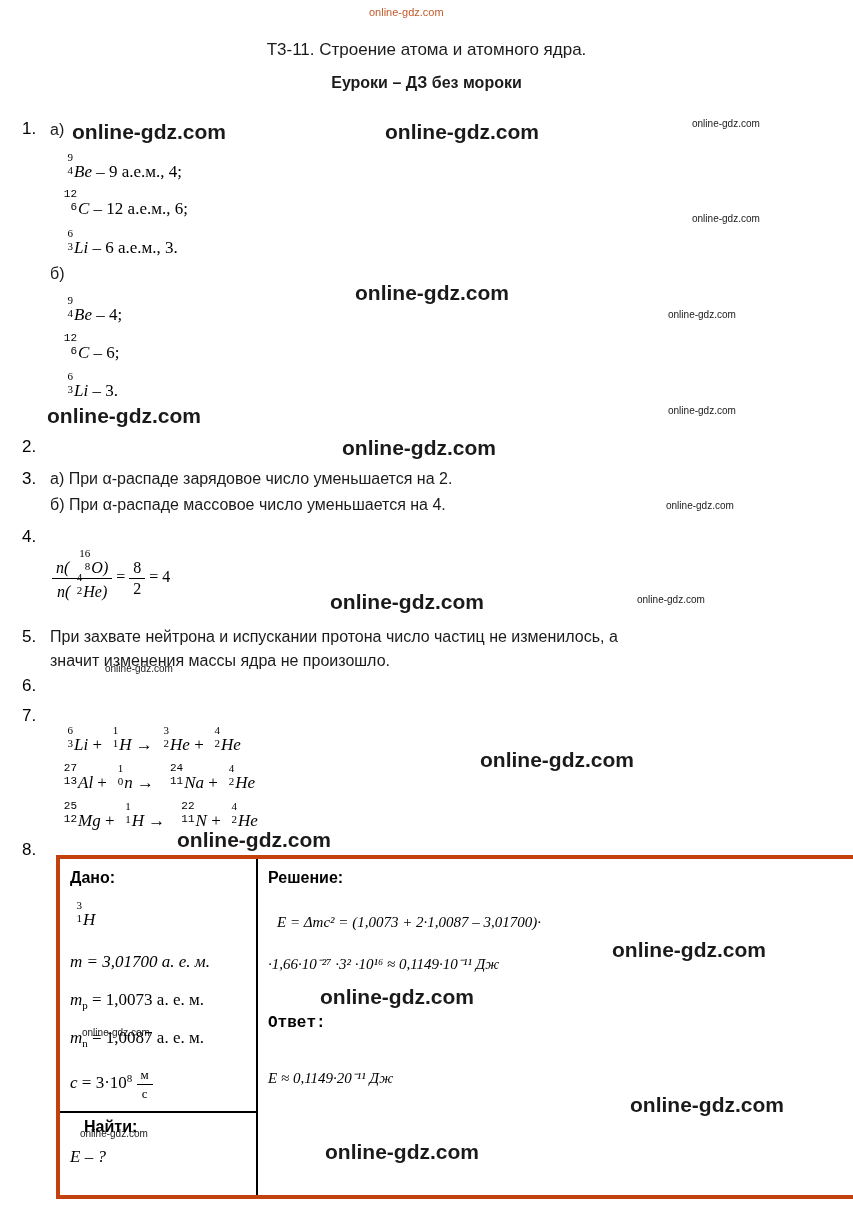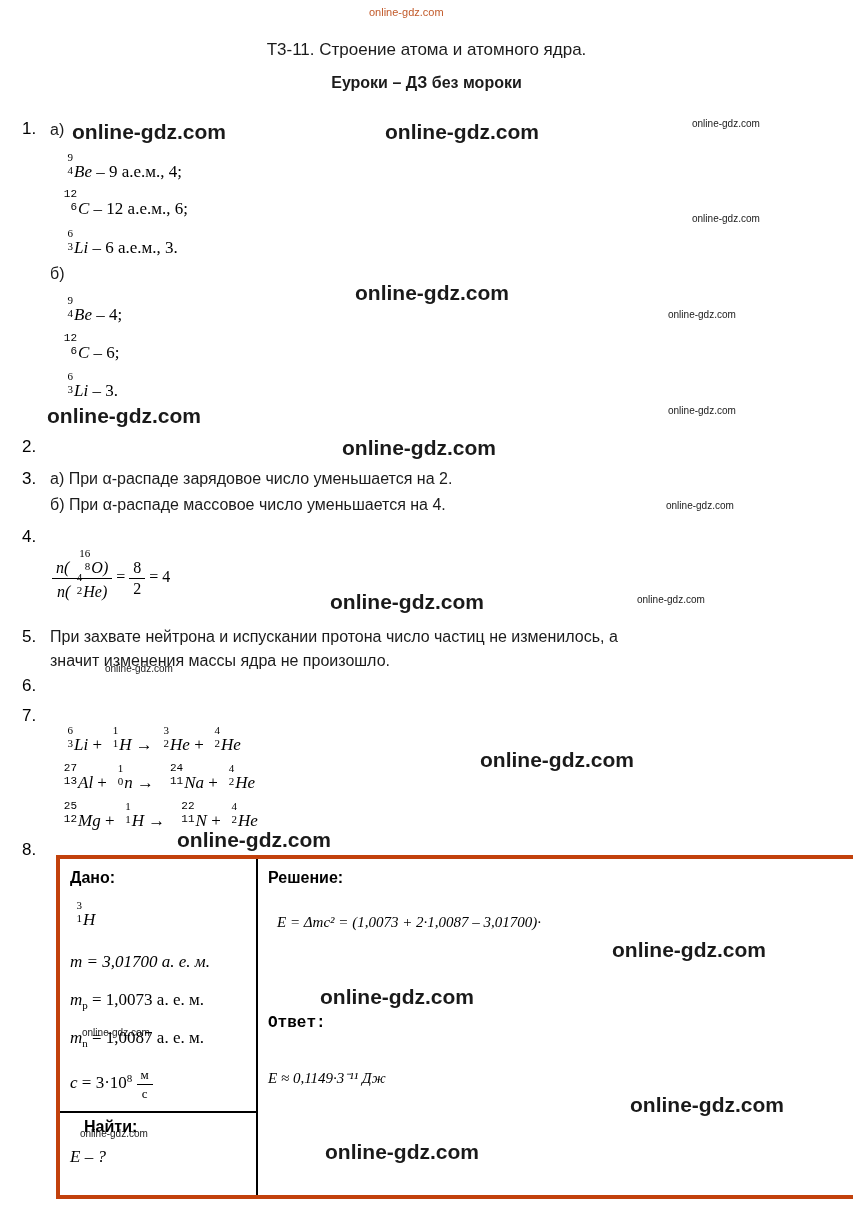--- a/index.html
+++ b/index.html
@@ -319,16 +319,17 @@
       <span class="up">= 3·10</span><sup class="s">8</sup>
       <span class="frac plain" style="font-size:13px;">
         <span class="n">м</span>
         <span class="d">с</span>
       </span>
     </div>
 
     <div class="math" style="left:10px; top:288px;">E – ?</div>
 
     <div class="math" style="left:208px; top:55px; font-size:15px;margin-left:9px;">E = Δmc² = (1,0073 + 2·1,0087 – 3,01700)·</div>
-    <div class="math" style="left:208px; top:208px; font-size:15px;">E ≈ 0,1149·3⁻¹¹ Дж</div>
+    <div class="math" style="left:208px; top:94px; font-size:15px;">·1,66·10⁻²⁷ ·3² ·10¹⁶ ≈ 0,1149·10⁻¹¹ Дж</div>
+    <div class="math" style="left:208px; top:208px; font-size:15px;">E ≈ 0,1149·20⁻¹¹ Дж</div>
   </div>
 
 </div>
 
 </body></html>

